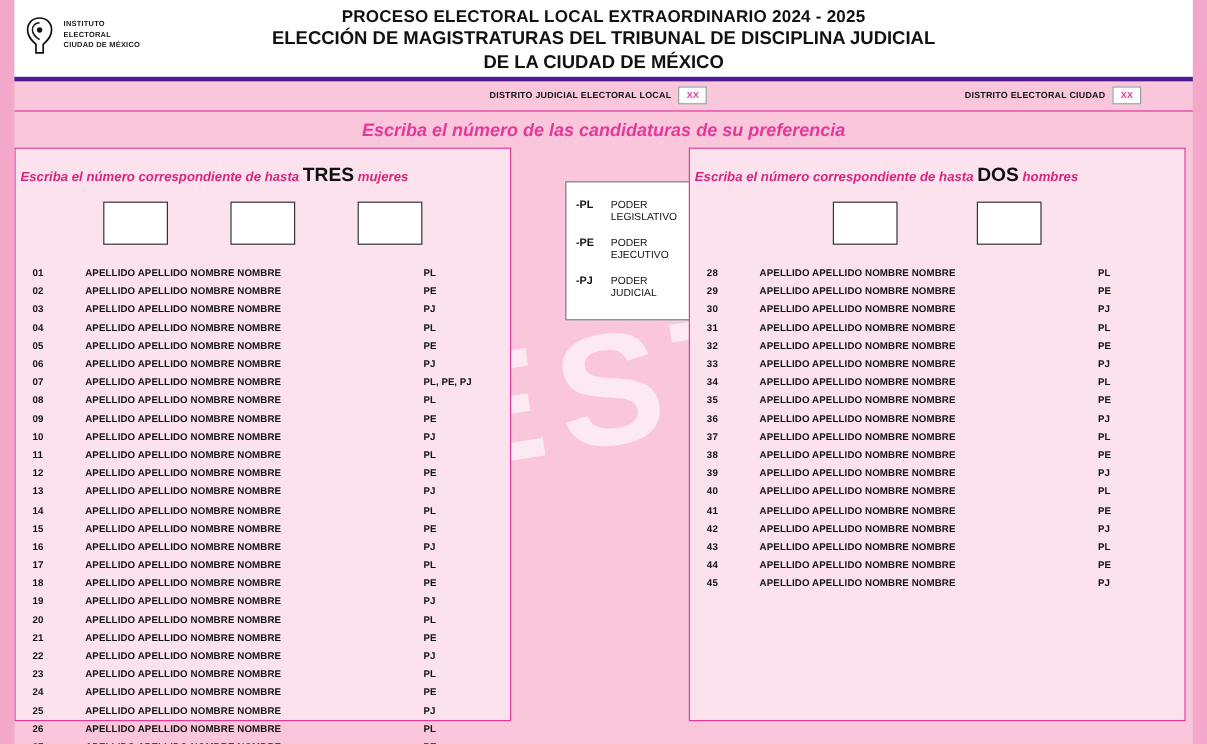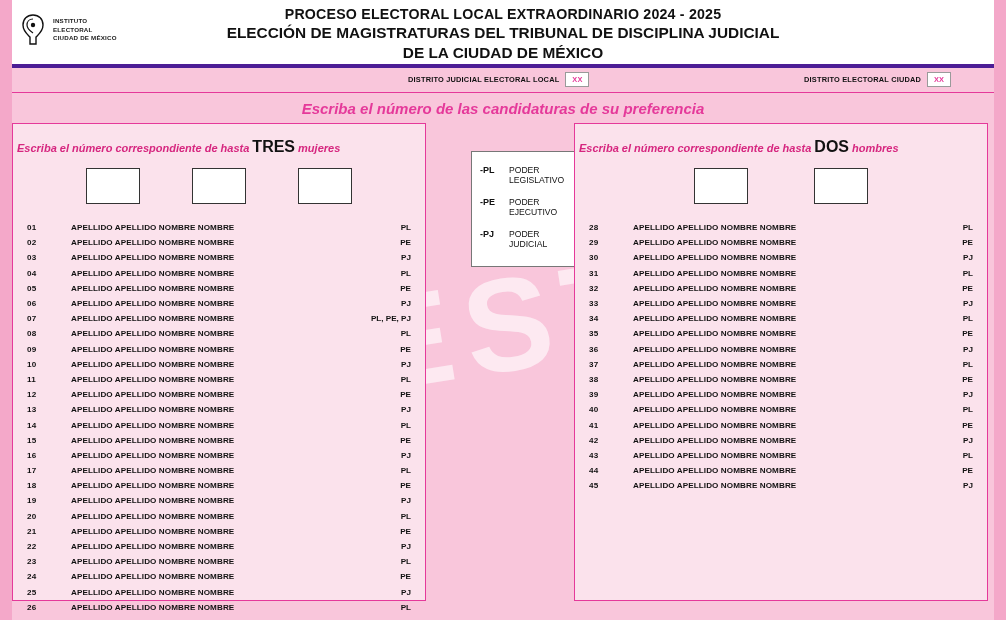--- a/index.html
+++ b/index.html
@@ -205,21 +205,21 @@
     flex: none;
     letter-spacing: .2px;
   }
   .cand .name {
     flex: 1;
     letter-spacing: .1px;
   }
   .cand .pw {
     width: 58px;
     flex: none;
-    text-align: right;
+    text-align: left;
   }
 
   
   .legend {
     position: absolute;
     left: 7px;
     top: 28px;
     width: 134px;
     background: #ffffff;
     border: 1px solid #777;

